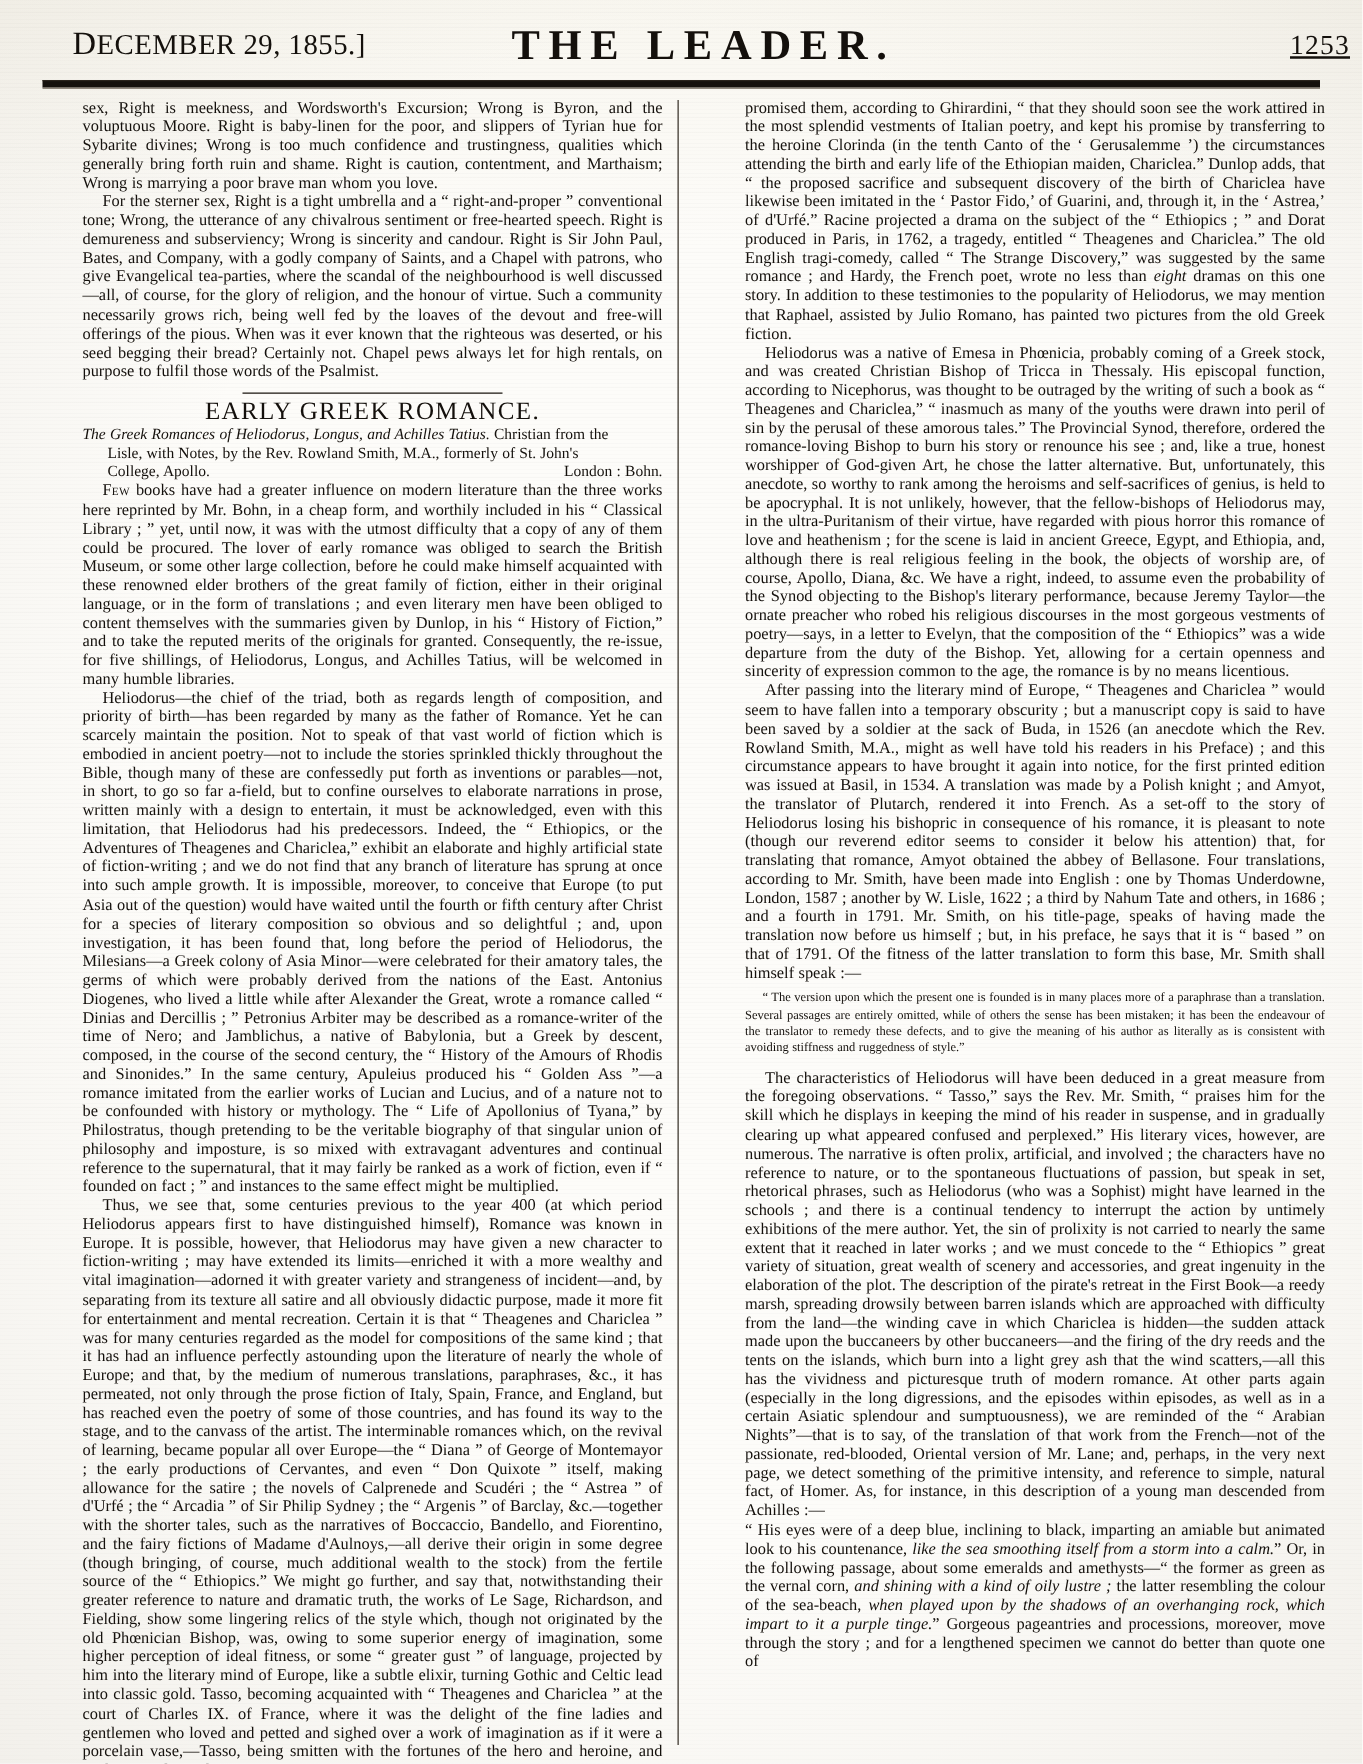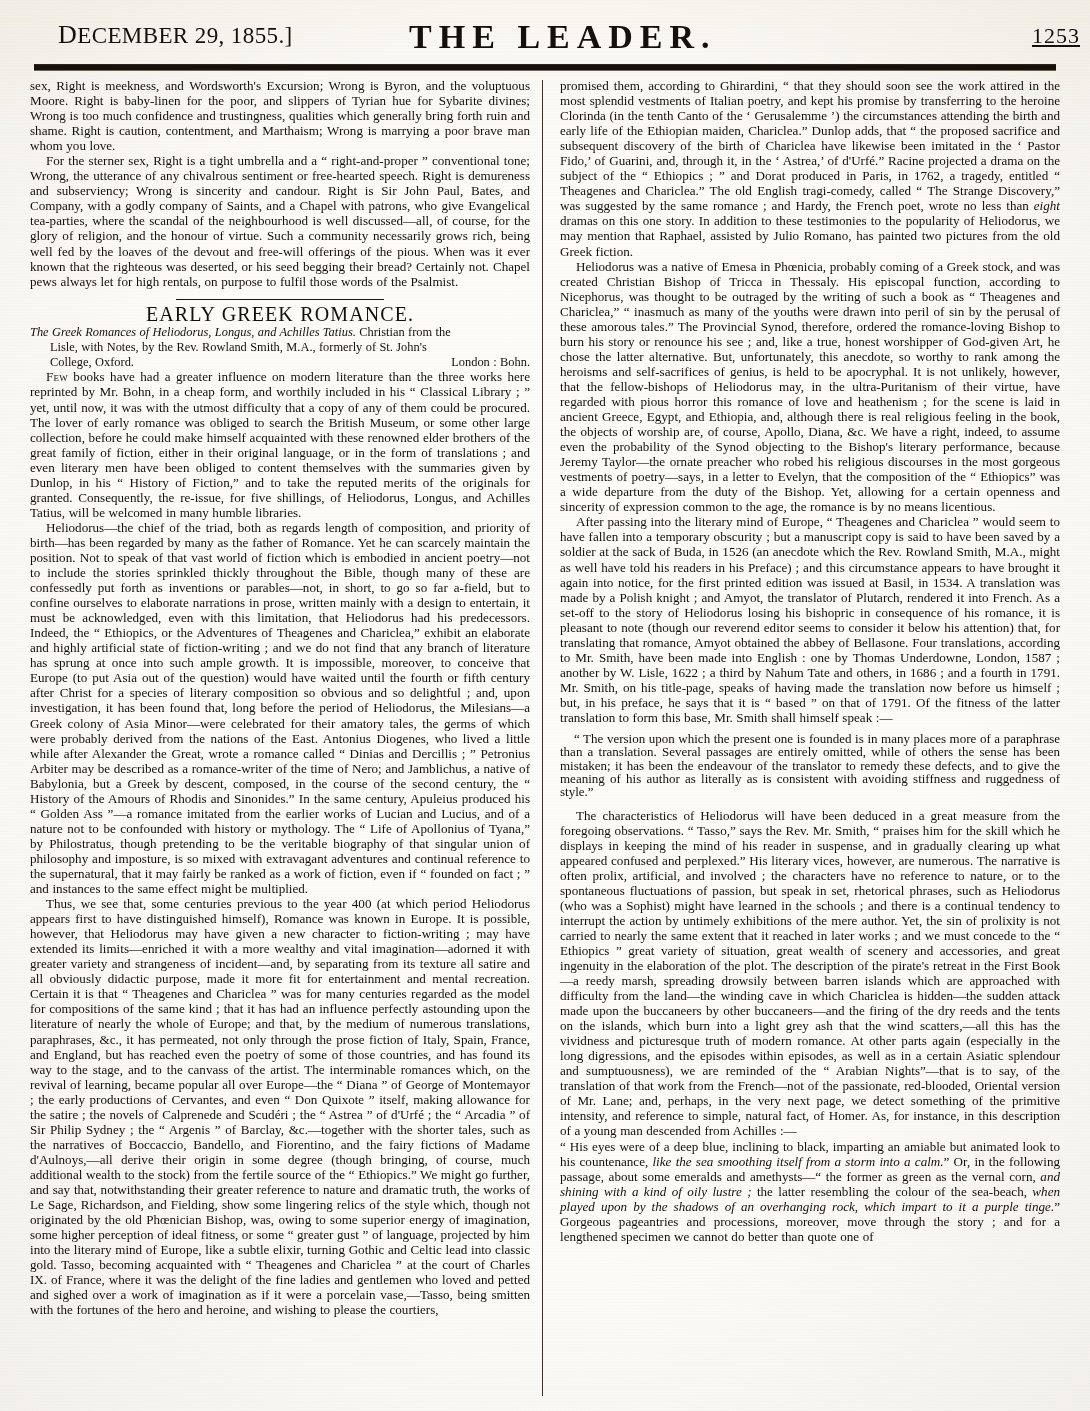--- a/index.html
+++ b/index.html
@@ -104,20 +104,21 @@
   }
   .col {
     width: 505px;
     font-size: 13.1px;
     line-height: 15.05px;
     text-align: justify;
     text-justify: inter-word;
     -webkit-hyphens: none;
     hyphens: none;
     word-spacing: 0.3px;
+    margin-left: 36px;
   }
   .col-left { padding-right: 12px; }
   .col-divider {
     width: 1px;
     background: #3a332a;
     margin: 2px 7px 0 0;
     flex: 0 0 1px;
     height: 1316px;
   }
   .col-right { padding-left: 10px; }
@@ -160,21 +161,21 @@
     line-height: 14.6px;
     padding-left: 20px;
     display: flex;
     justify-content: space-between;
   }
   .dropcap-line { text-indent: 0; }
   .smallcaps { font-variant: small-caps; letter-spacing: 0.2px; }
 
   
   .extract {
-    font-size: 13px;
+    font-size: 10px;
     line-height: 13.3px;
     text-align: justify;
     text-indent: 14px;
     margin: 7px 0 9px 0;
   }
   .it { font-style: italic; }
 
   
   .grain {
     position: absolute;
@@ -206,21 +207,21 @@
 
       <p class="no-indent">sex, Right is meekness, and Wordsworth's Excursion; Wrong is Byron, and the voluptuous Moore. Right is baby-linen for the poor, and slippers of Tyrian hue for Sybarite divines; Wrong is too much confidence and trustingness, qualities which generally bring forth ruin and shame. Right is caution, contentment, and Marthaism; Wrong is marrying a poor brave man whom you love.</p>
       <p>For the sterner sex, Right is a tight umbrella and a “ right-and-proper ” conventional tone; Wrong, the utterance of any chivalrous sentiment or free-hearted speech. Right is demureness and subserviency; Wrong is sincerity and candour. Right is Sir John Paul, Bates, and Company, with a godly company of Saints, and a Chapel with patrons, who give Evangelical tea-parties, where the scandal of the neighbourhood is well discussed—all, of course, for the glory of religion, and the honour of virtue. Such a community necessarily grows rich, being well fed by the loaves of the devout and free-will offerings of the pious. When was it ever known that the righteous was deserted, or his seed begging their bread? Certainly not. Chapel pews always let for high rentals, on purpose to fulfil those words of the Psalmist.</p>
 
       <div class="sec-rule"></div>
       <div class="sec-head">EARLY GREEK ROMANCE.</div>
 
       <div class="sec-cite"><span class="t">The Greek Romances of Heliodorus, Longus, and Achilles Tatius.</span><span> Christian from the</span></div>
       <div class="cite-line2">Lisle, with Notes, by the Rev. Rowland Smith, M.A., formerly of St. John's</div>
       <div class="cite-line3">
-        <span>College, Oxford.</span>
+        <span>College, Apollo.</span>
         <span>London : Bohn.</span>
       </div>
 
       <p class="dropcap-line"><span class="smallcaps">Few</span><span> books have had a greater influence on modern literature than the three works here reprinted by Mr. Bohn, in a cheap form, and worthily included in his “ Classical Library ; ” yet, until now, it was with the utmost difficulty that a copy of any of them could be procured. The lover of early romance was obliged to search the British Museum, or some other large collection, before he could make himself acquainted with these renowned elder brothers of the great family of fiction, either in their original language, or in the form of translations ; and even literary men have been obliged to content themselves with the summaries given by Dunlop, in his “ History of Fiction,” and to take the reputed merits of the originals for granted. Consequently, the re-issue, for five shillings, of Heliodorus, Longus, and Achilles Tatius, will be welcomed in many humble libraries.</span></p>
 
       <p>Heliodorus—the chief of the triad, both as regards length of composition, and priority of birth—has been regarded by many as the father of Romance. Yet he can scarcely maintain the position. Not to speak of that vast world of fiction which is embodied in ancient poetry—not to include the stories sprinkled thickly throughout the Bible, though many of these are confessedly put forth as inventions or parables—not, in short, to go so far a-field, but to confine ourselves to elaborate narrations in prose, written mainly with a design to entertain, it must be acknowledged, even with this limitation, that Heliodorus had his predecessors. Indeed, the “ Ethiopics, or the Adventures of Theagenes and Chariclea,” exhibit an elaborate and highly artificial state of fiction-writing ; and we do not find that any branch of literature has sprung at once into such ample growth. It is impossible, moreover, to conceive that Europe (to put Asia out of the question) would have waited until the fourth or fifth century after Christ for a species of literary composition so obvious and so delightful ; and, upon investigation, it has been found that, long before the period of Heliodorus, the Milesians—a Greek colony of Asia Minor—were celebrated for their amatory tales, the germs of which were probably derived from the nations of the East. Antonius Diogenes, who lived a little while after Alexander the Great, wrote a romance called “ Dinias and Dercillis ; ” Petronius Arbiter may be described as a romance-writer of the time of Nero; and Jamblichus, a native of Babylonia, but a Greek by descent, composed, in the course of the second century, the “ History of the Amours of Rhodis and Sinonides.” In the same century, Apuleius produced his “ Golden Ass ”—a romance imitated from the earlier works of Lucian and Lucius, and of a nature not to be confounded with history or mythology. The “ Life of Apollonius of Tyana,” by Philostratus, though pretending to be the veritable biography of that singular union of philosophy and imposture, is so mixed with extravagant adventures and continual reference to the supernatural, that it may fairly be ranked as a work of fiction, even if “ founded on fact ; ” and instances to the same effect might be multiplied.</p>
       <p>Thus, we see that, some centuries previous to the year 400 (at which period Heliodorus appears first to have distinguished himself), Romance was known in Europe. It is possible, however, that Heliodorus may have given a new character to fiction-writing ; may have extended its limits—enriched it with a more wealthy and vital imagination—adorned it with greater variety and strangeness of incident—and, by separating from its texture all satire and all obviously didactic purpose, made it more fit for entertainment and mental recreation. Certain it is that “ Theagenes and Chariclea ” was for many centuries regarded as the model for compositions of the same kind ; that it has had an influence perfectly astounding upon the literature of nearly the whole of Europe; and that, by the medium of numerous translations, paraphrases, &amp;c., it has permeated, not only through the prose fiction of Italy, Spain, France, and England, but has reached even the poetry of some of those countries, and has found its way to the stage, and to the canvass of the artist. The interminable romances which, on the revival of learning, became popular all over Europe—the “ Diana ” of George of Montemayor ; the early productions of Cervantes, and even “ Don Quixote ” itself, making allowance for the satire ; the novels of Calprenede and Scudéri ; the “ Astrea ” of d'Urfé ; the “ Arcadia ” of Sir Philip Sydney ; the “ Argenis ” of Barclay, &amp;c.—together with the shorter tales, such as the narratives of Boccaccio, Bandello, and Fiorentino, and the fairy fictions of Madame d'Aulnoys,—all derive their origin in some degree (though bringing, of course, much additional wealth to the stock) from the fertile source of the “ Ethiopics.” We might go further, and say that, notwithstanding their greater reference to nature and dramatic truth, the works of Le Sage, Richardson, and Fielding, show some lingering relics of the style which, though not originated by the old Phœnician Bishop, was, owing to some superior energy of imagination, some higher perception of ideal fitness, or some “ greater gust ” of language, projected by him into the literary mind of Europe, like a subtle elixir, turning Gothic and Celtic lead into classic gold. Tasso, becoming acquainted with “ Theagenes and Chariclea ” at the court of Charles IX. of France, where it was the delight of the fine ladies and gentlemen who loved and petted and sighed over a work of imagination as if it were a porcelain vase,—Tasso, being smitten with the fortunes of the hero and heroine, and wishing to please the courtiers,</p>
 
     </div>
 

